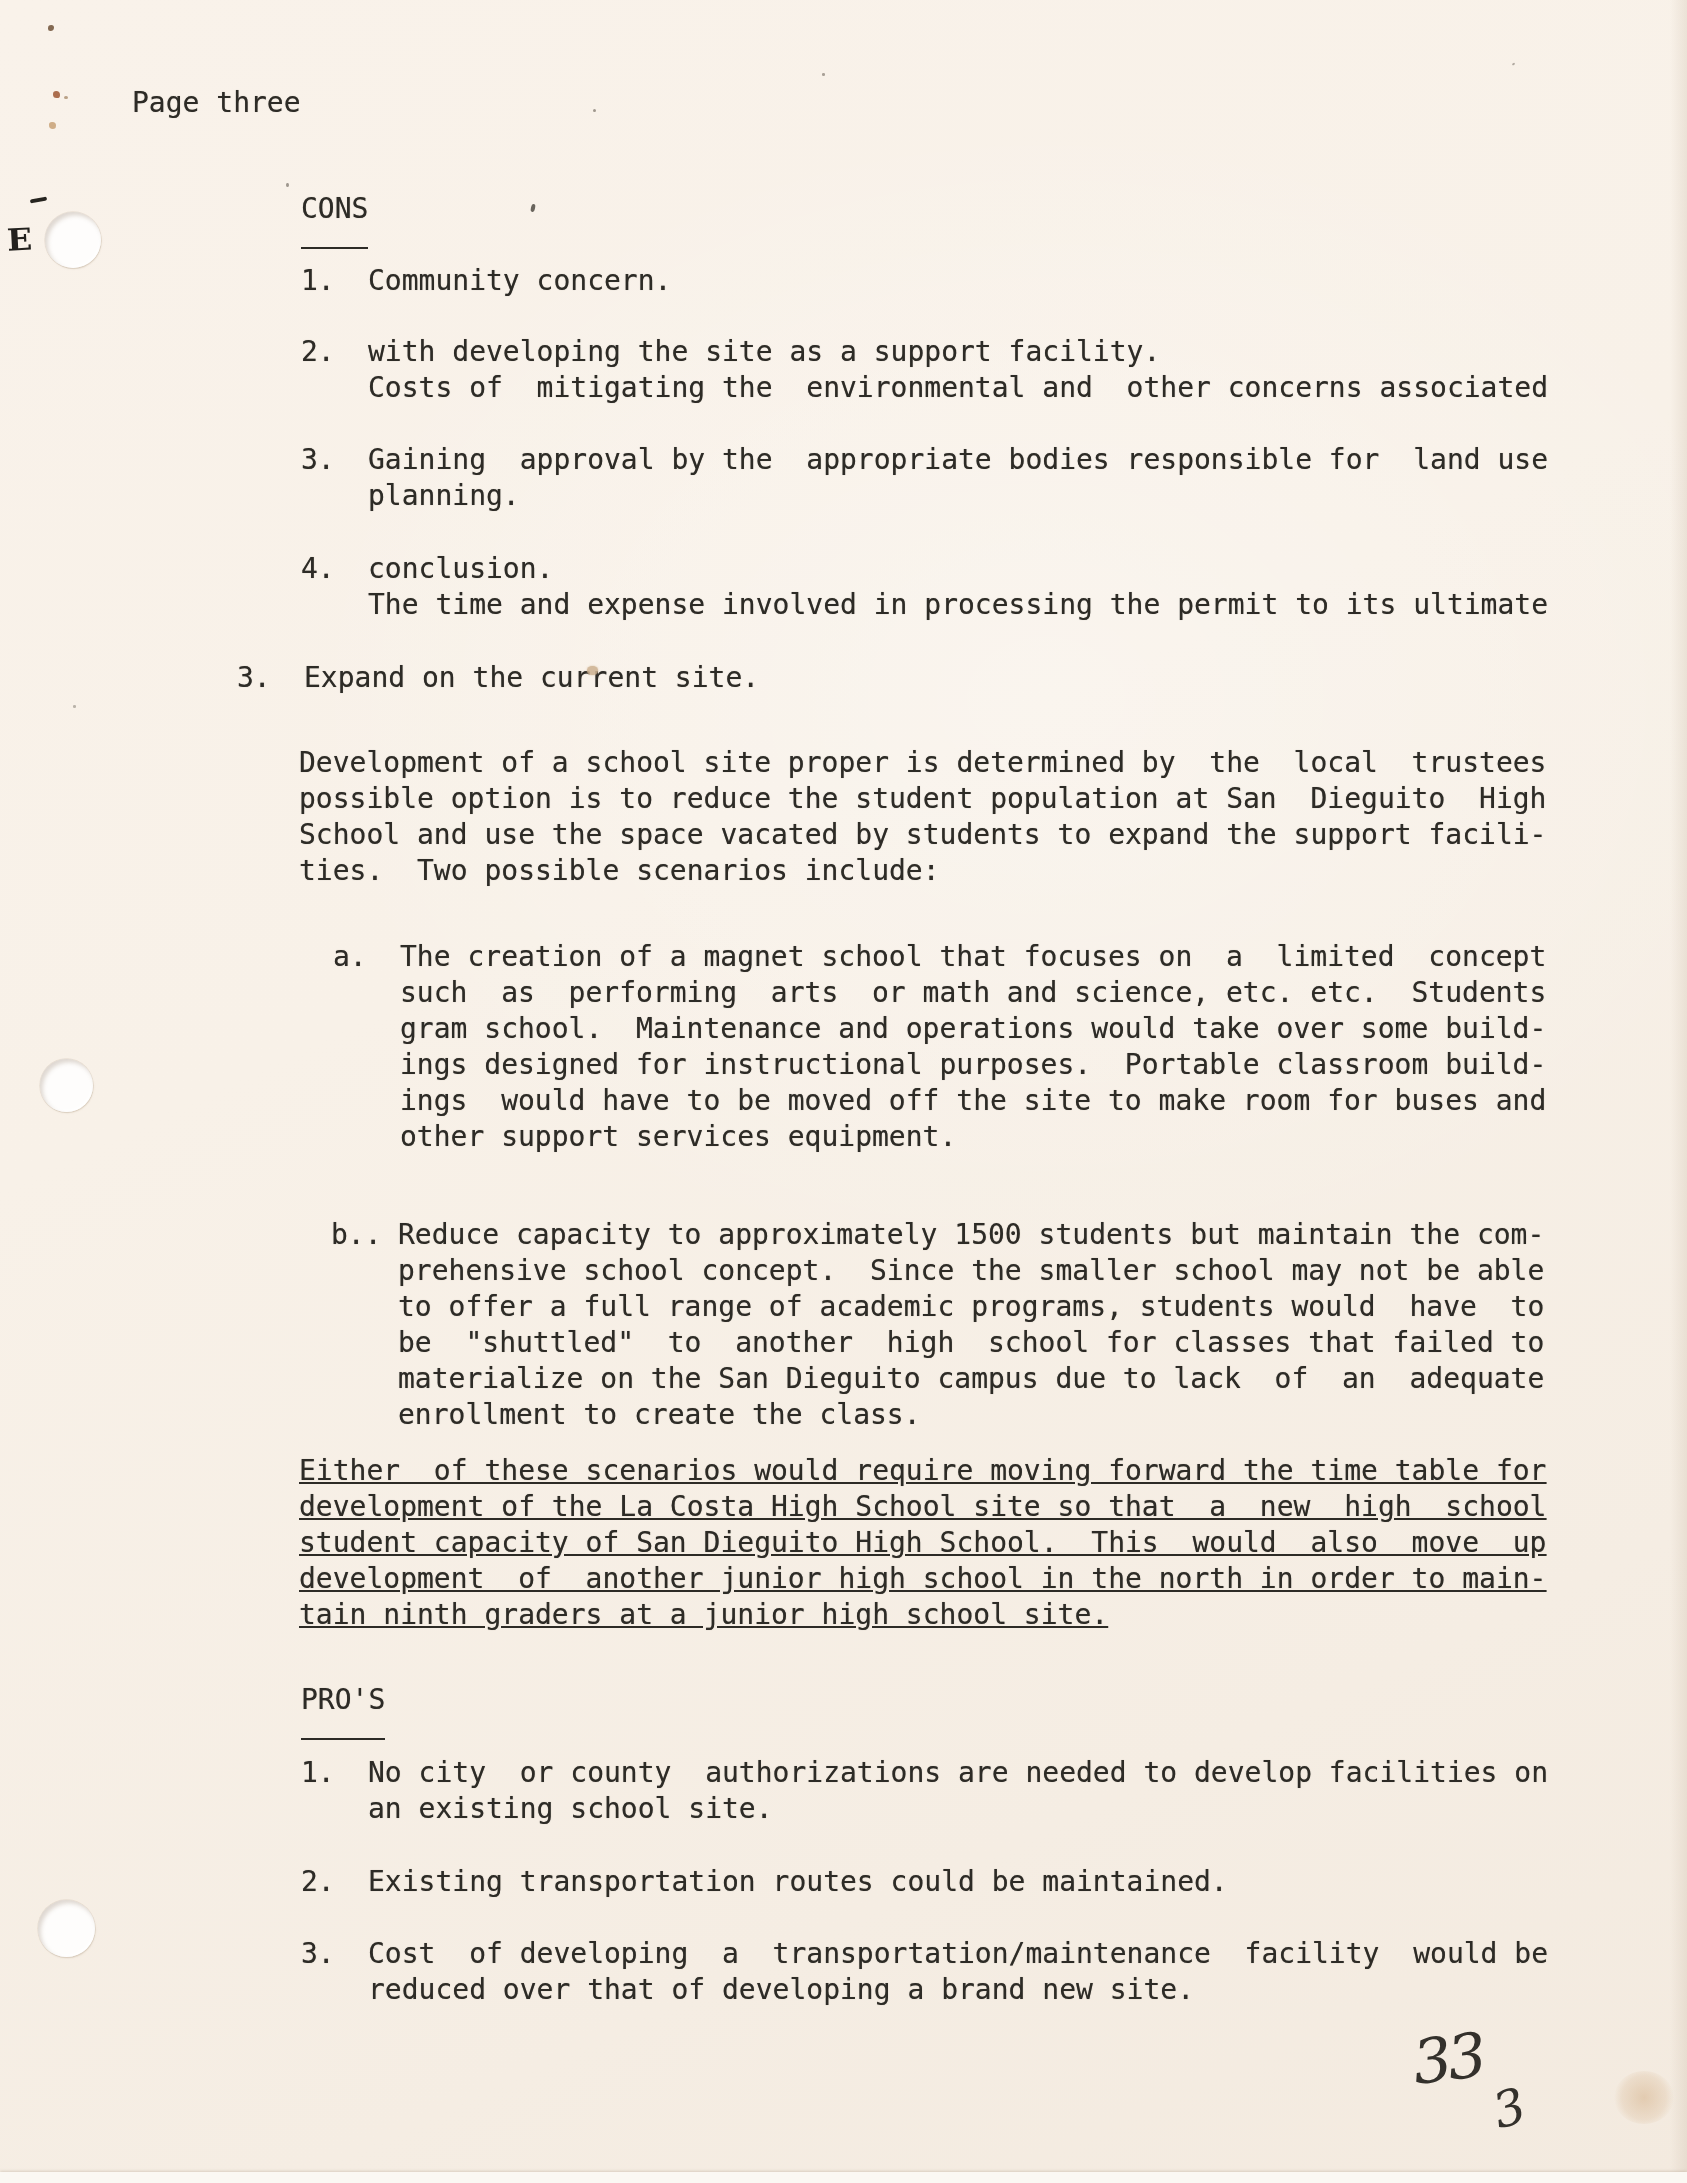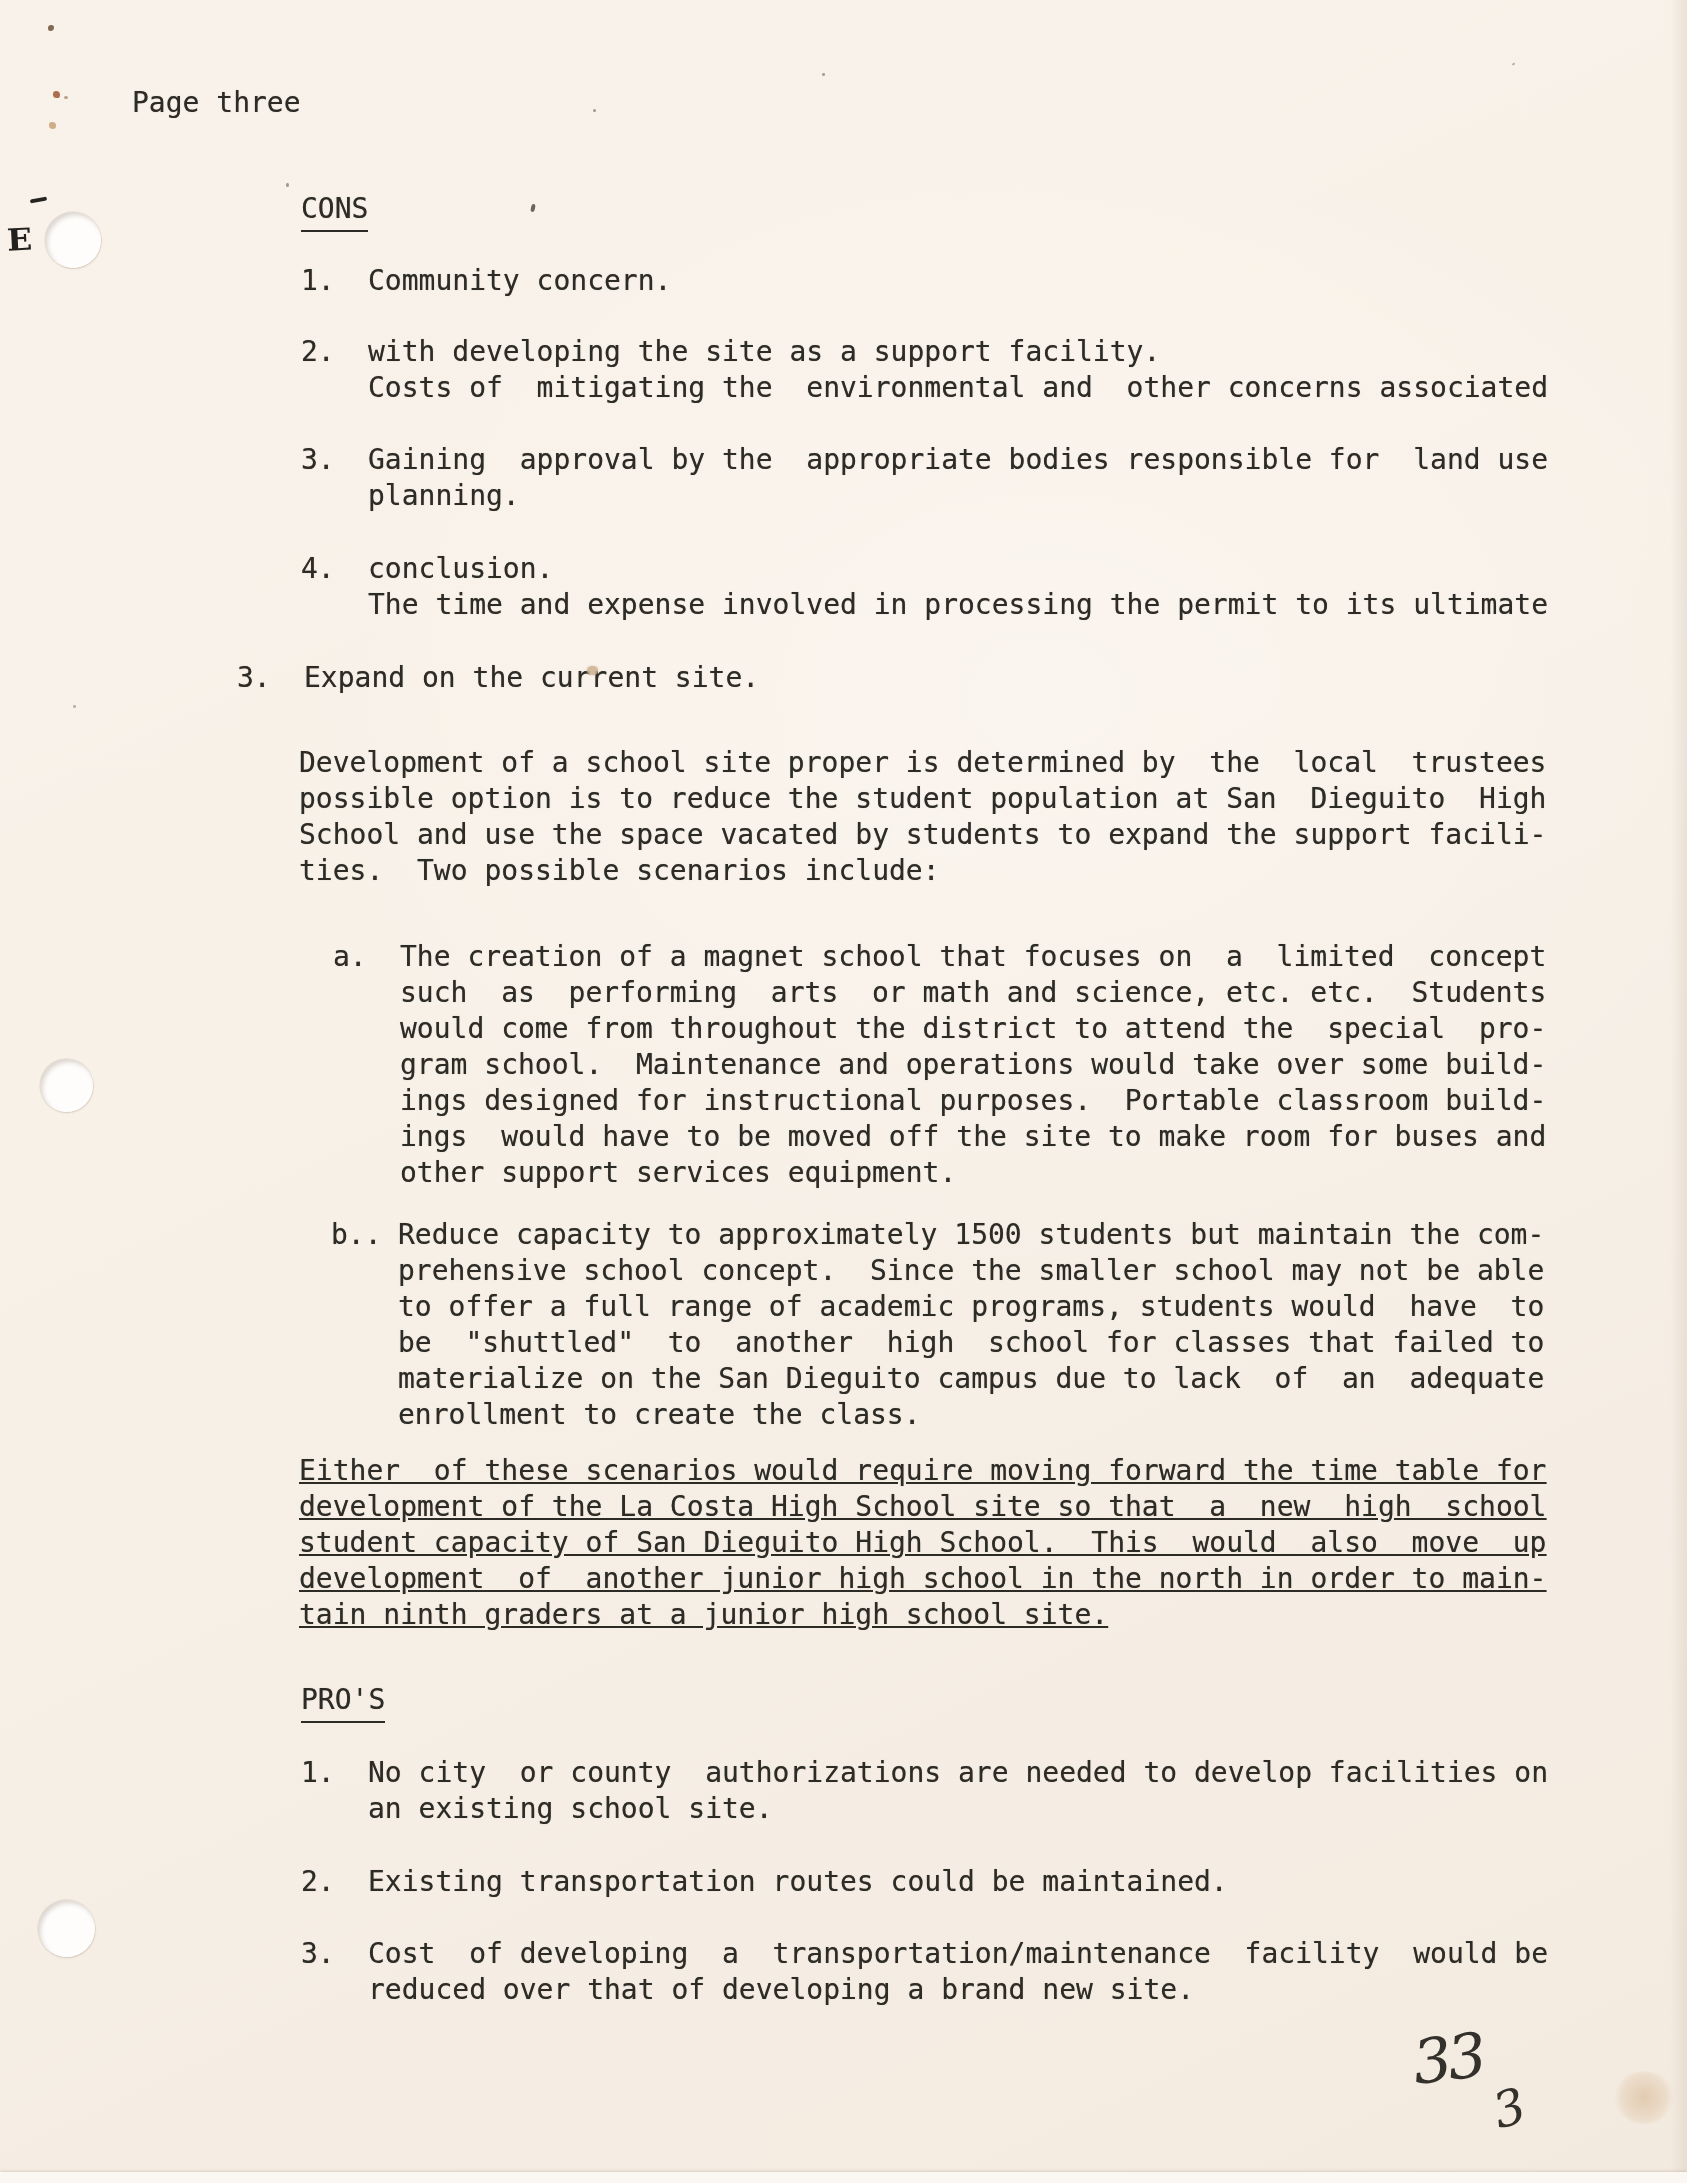--- a/index.html
+++ b/index.html
@@ -20,21 +20,21 @@
   }
 
   .type { text-shadow: 0 0 0.7px rgba(45,43,38,0.55); }
   .abs { position: absolute; }
   .tline { white-space: pre; }
 
   .heading {
     display: inline-block;
     white-space: pre;
     border-bottom: 2.6px solid #2d2b26;
-    padding-bottom: 3px;
+    padding-bottom: 20px;
   }
 
   .item { display: flex; align-items: flex-start; }
   .item .num { flex: none; white-space: pre; }
   .cons-item .num { width: 67px; }
   .sub-item .num  { width: 67px; }
   .sec-head .num  { width: 67px; }
 
   
   .punch {
@@ -155,21 +155,20 @@
         <div class="tline">School and use the space vacated by students to expand the support facili-</div>
         <div class="tline">ties.  Two possible scenarios include:</div>
       </div>
   </div>
 
   <div class="abs type item sub-item" style="left:333px; top:939px;">
     <span class="num">a.</span>
     <div class="lines">
         <div class="tline">The creation of a magnet school that focuses on  a  limited  concept</div>
         <div class="tline">such  as  performing  arts  or math and science, etc. etc.  Students</div>
-        <div class="tline">would come from throughout the district to attend the  special  pro-</div>
         <div class="tline">gram school.  Maintenance and operations would take over some build-</div>
         <div class="tline">ings designed for instructional purposes.  Portable classroom build-</div>
         <div class="tline">ings  would have to be moved off the site to make room for buses and</div>
         <div class="tline">other support services equipment.</div>
       </div>
   </div>
 
   <div class="abs type item sub-item" style="left:331px; top:1217px;">
     <span class="num">b..</span>
     <div class="lines">

